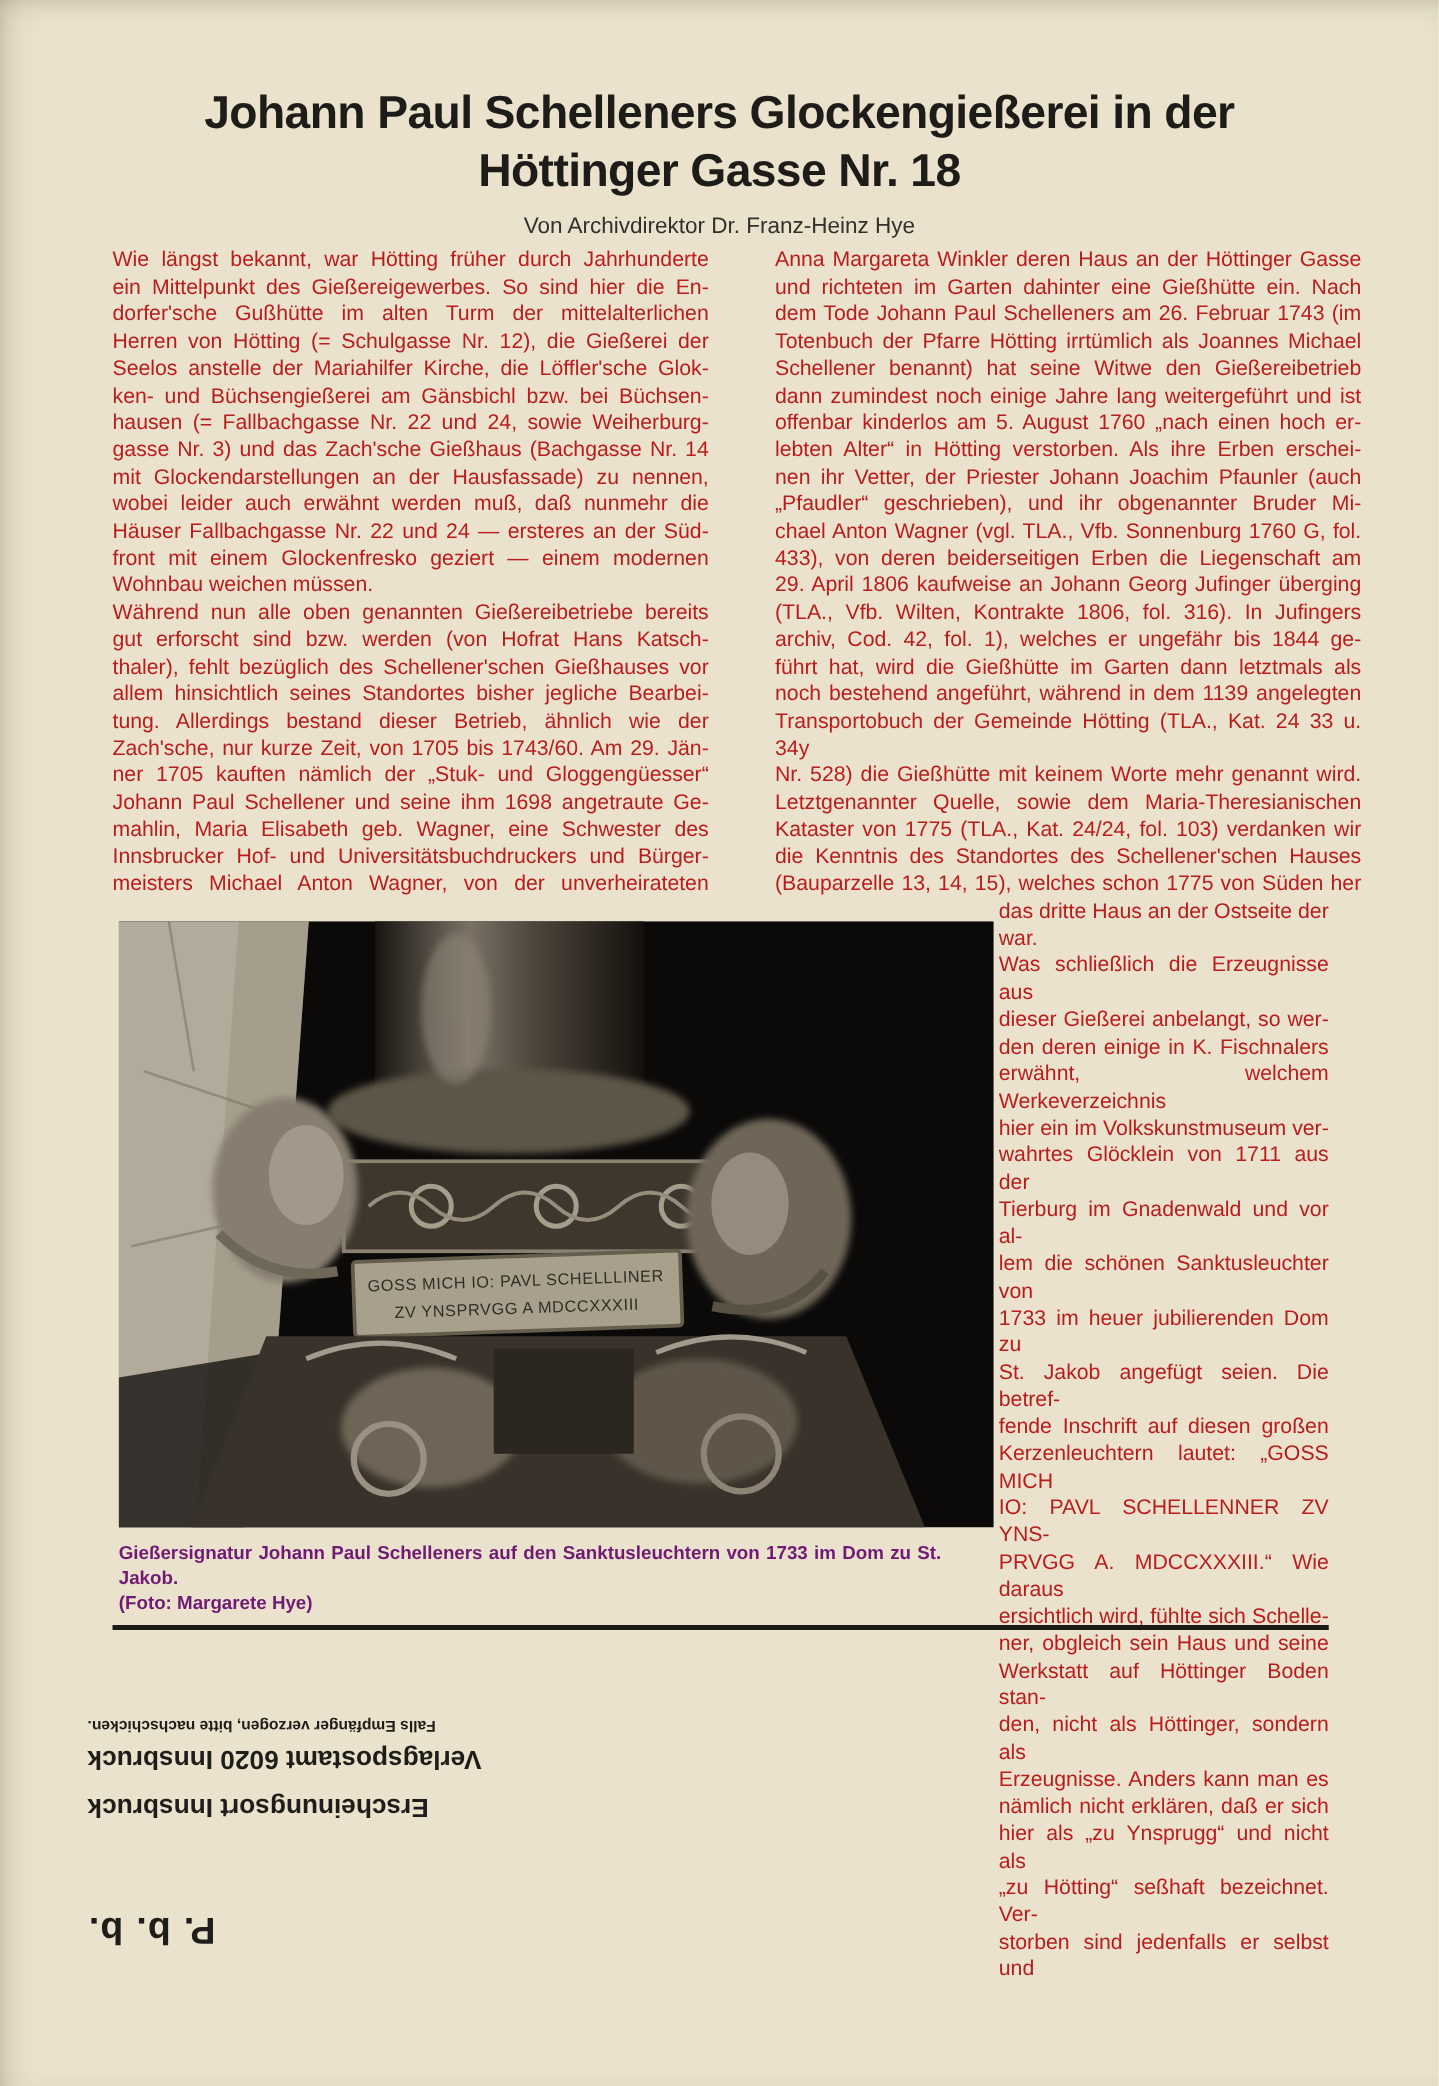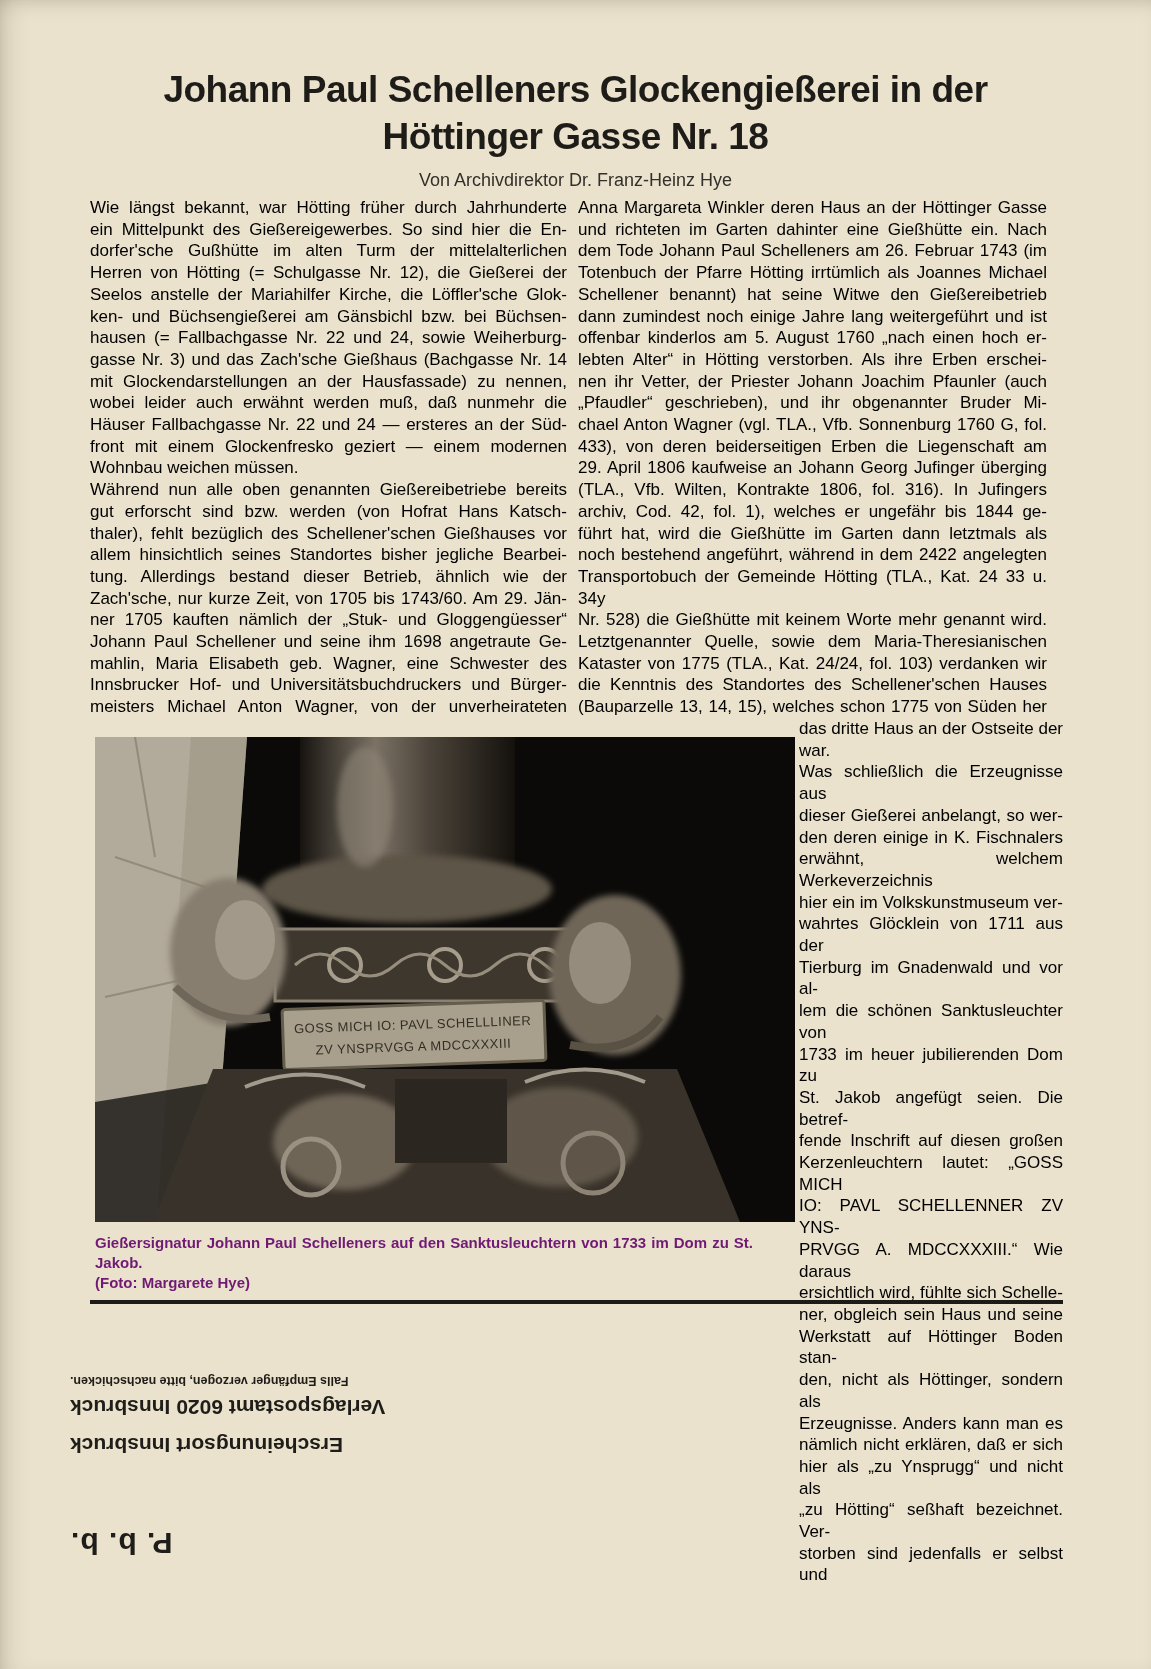--- a/index.html
+++ b/index.html
@@ -7,25 +7,25 @@
     position:relative; width:1151px; height:1669px;
     background:#eae2cc;
     box-shadow: inset 18px 0 30px -22px rgba(90,80,55,.45), inset 0 14px 26px -20px rgba(90,80,55,.4);
     font-family:"Liberation Sans", sans-serif;
     color:#2b2925; overflow:hidden;
   }
   .title-block { position:absolute; top:66px; left:0; width:1151px; text-align:center; }
   .title-line { font-size:37px; font-weight:bold; line-height:47px; letter-spacing:-0.5px; color:#1e1c18; }
   .byline { margin-top:10px; font-size:18px; color:#32302b; }
 
-  .textcol { position:absolute; font-size:17px; line-height:21.7px; color:#000000; }
+  .textcol { position:absolute; font-size:17px; line-height:21.7px; color:#b91c1c; }
   .tline { text-align:justify; white-space:normal; }
   .jl { text-align-last:justify; }
   #left-col   { left:90px;  top:197px; width:477px; }
-  #right-col  { left:578px; top:197px; width:469px; }
+  #right-col  { left:620px; top:197px; width:469px; }
   #narrow-col { left:799px; top:718px; width:264px; }
 
   .photo-wrap { position:absolute; left:95px; top:737px; width:700px; height:485px; }
   .caption { position:absolute; left:95px; top:1233px; width:658px;
              font-size:15px; font-weight:bold; line-height:20px; color:#701a75; }
   .caption .cap1 { text-align:justify; text-align-last:justify; }
   .caption .cap2 { }
 
   .divider { position:absolute; left:90px; top:1300px; width:973px; height:4px; background:#1d1b17; }
 
@@ -84,21 +84,21 @@
       <div class="tline jl">offenbar kinderlos am 5. August 1760 „nach einen hoch er-</div>
       <div class="tline jl">lebten Alter“ in Hötting verstorben. Als ihre Erben erschei-</div>
       <div class="tline jl">nen ihr Vetter, der Priester Johann Joachim Pfaunler (auch</div>
       <div class="tline jl">„Pfaudler“ geschrieben), und ihr obgenannter Bruder Mi-</div>
       <div class="tline jl">chael Anton Wagner (vgl. TLA., Vfb. Sonnenburg 1760 G, fol.</div>
       <div class="tline jl">433), von deren beiderseitigen Erben die Liegenschaft am</div>
       <div class="tline jl">29. April 1806 kaufweise an Johann Georg Jufinger überging</div>
       <div class="tline jl">(TLA., Vfb. Wilten, Kontrakte 1806, fol. 316). In Jufingers</div>
       <div class="tline jl">archiv, Cod. 42, fol. 1), welches er ungefähr bis 1844 ge-</div>
       <div class="tline jl">führt hat, wird die Gießhütte im Garten dann letztmals als</div>
-      <div class="tline jl">noch bestehend angeführt, während in dem 2422 angelegten</div>
+      <div class="tline jl">noch bestehend angeführt, während in dem 1139 angelegten</div>
       <div class="tline jl">Transportobuch der Gemeinde Hötting (TLA., Kat. 24 33 u. 34y</div>
       <div class="tline jl">Nr. 528) die Gießhütte mit keinem Worte mehr genannt wird.</div>
       <div class="tline jl">Letztgenannter Quelle, sowie dem Maria-Theresianischen</div>
       <div class="tline jl">Kataster von 1775 (TLA., Kat. 24/24, fol. 103) verdanken wir</div>
       <div class="tline jl">die Kenntnis des Standortes des Schellener'schen Hauses</div>
       <div class="tline jl">(Bauparzelle 13, 14, 15), welches schon 1775 von Süden her</div>
     </div>
 
   <div id="narrow-col" class="textcol">
       <div class="tline jl">das dritte Haus an der Ostseite der</div>

